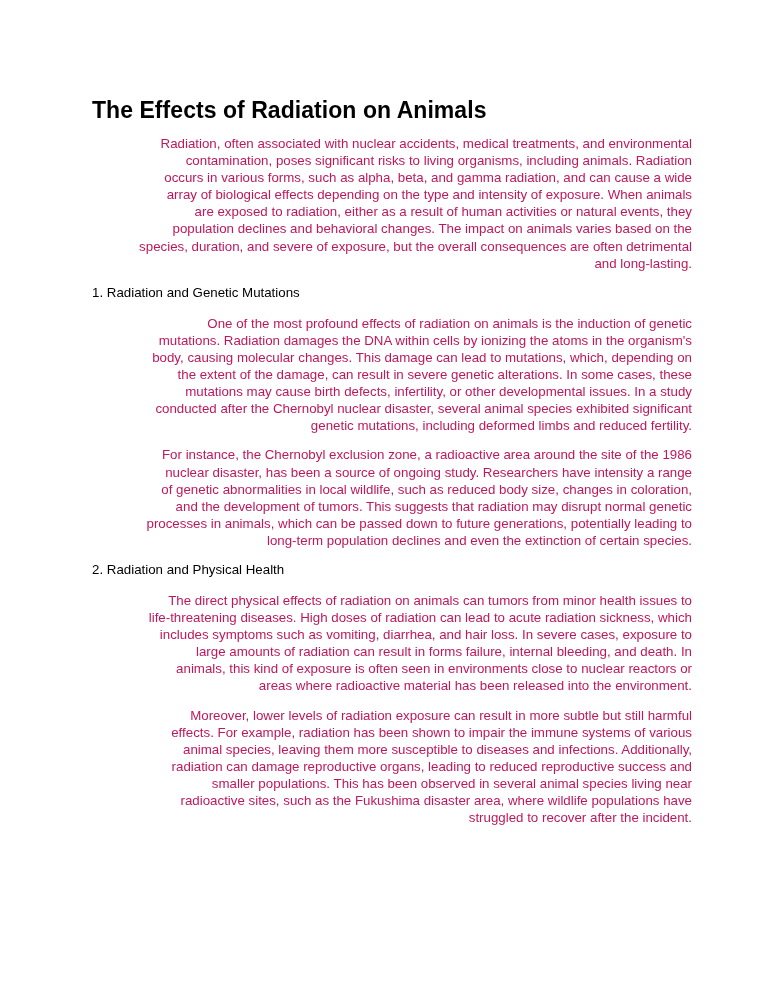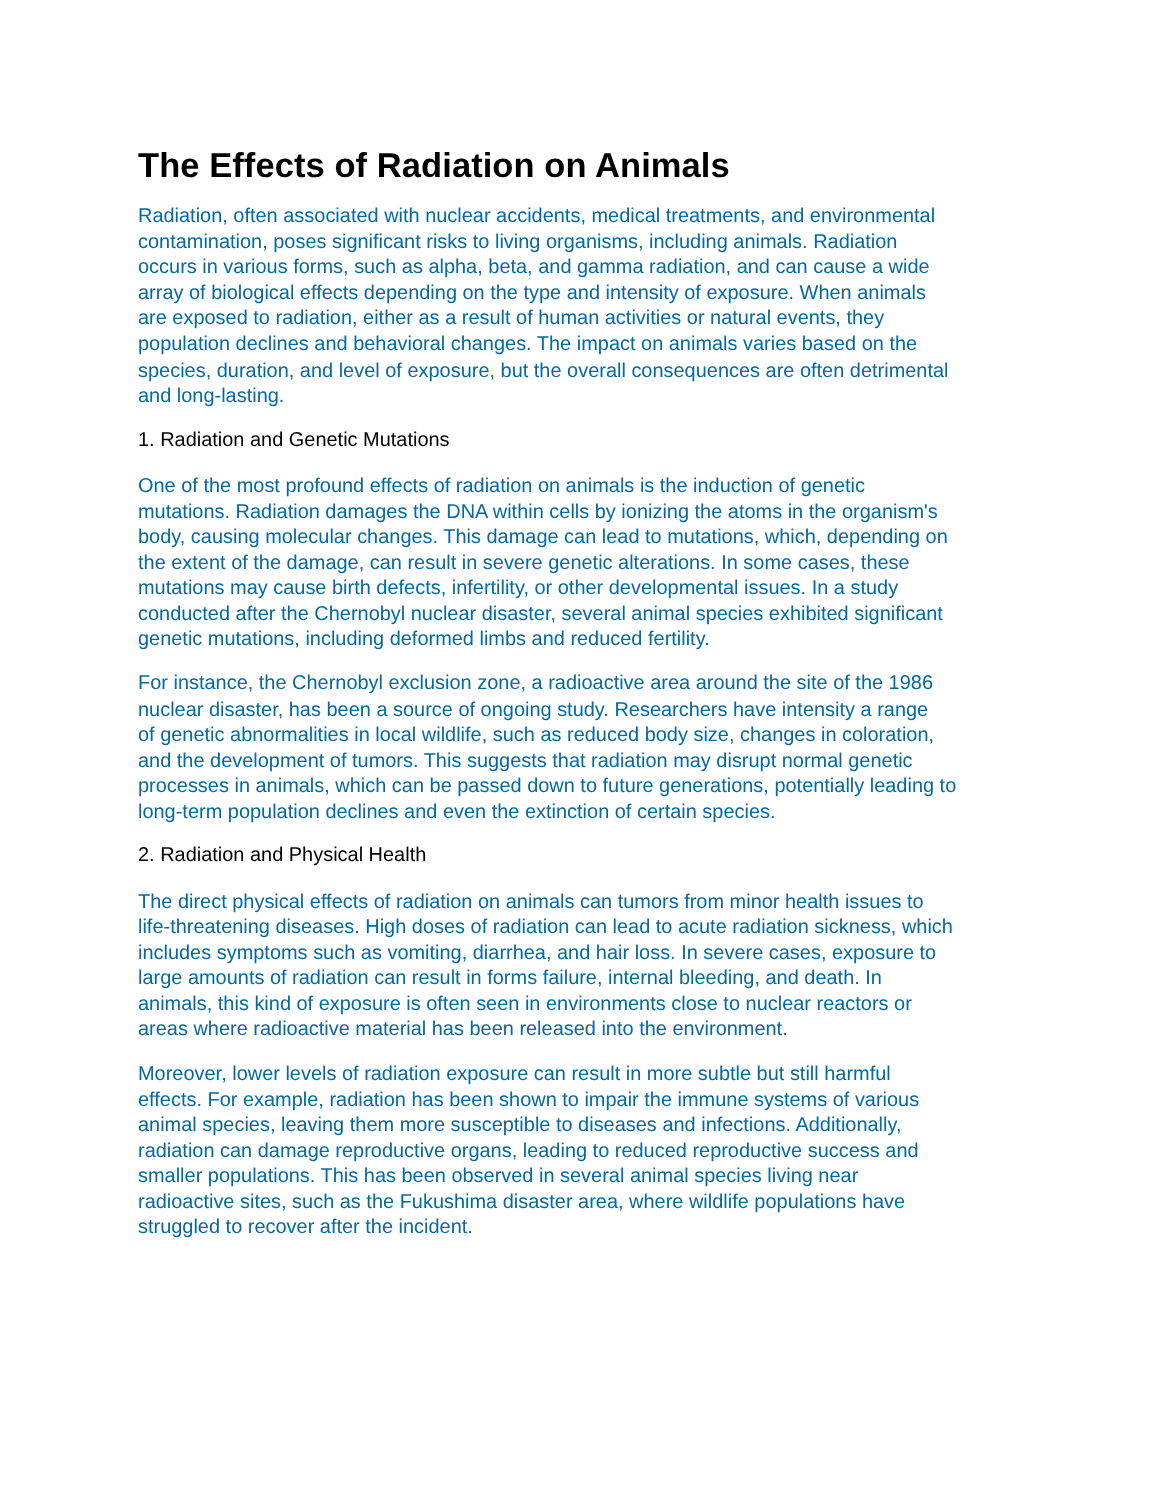--- a/index.html
+++ b/index.html
@@ -2,38 +2,38 @@
 <html><head>
 <meta charset="utf-8">
 <style>
   html, body { margin: 0; padding: 0; background: #ffffff; }
   body { width: 768px; height: 994px; position: relative; overflow: hidden; }
   .page {
     position: absolute; left: 92px; top: 99px; width: 600px;
     font-family: "Liberation Sans", sans-serif; color: #1a1a1a;
   }
   .title { font-size: 23px; font-weight: bold; color: #000; margin: 0 0 14px 0; line-height: 22px; letter-spacing: 0.05px; }
-  .para { font-size: 13.3px; line-height: 17.1px; margin: 0 0 12px 0; color: #0369a1; }
+  .para { font-size: 13.3px; line-height: 17.1px; margin: 0 0 12px 0; color: #be185d; text-align: right; }
   .para .ln { display: block; white-space: nowrap; }
   .h2 { font-size: 13.3px; font-weight: normal; line-height: 17px; margin: 0 0 14px 0; color: #000; }
 </style>
 </head>
 <body>
 
 <div class="page">
   <h1 class="title">The Effects of Radiation on Animals</h1>
 
   <p class="para">
     <span class="ln">Radiation, often associated with nuclear accidents, medical treatments, and environmental</span>
     <span class="ln">contamination, poses significant risks to living organisms, including animals. Radiation</span>
     <span class="ln">occurs in various forms, such as alpha, beta, and gamma radiation, and can cause a wide</span>
     <span class="ln">array of biological effects depending on the type and intensity of exposure. When animals</span>
     <span class="ln">are exposed to radiation, either as a result of human activities or natural events, they</span>
     <span class="ln">population declines and behavioral changes. The impact on animals varies based on the</span>
-    <span class="ln">species, duration, and level of exposure, but the overall consequences are often detrimental</span>
+    <span class="ln">species, duration, and severe of exposure, but the overall consequences are often detrimental</span>
     <span class="ln">and long-lasting.</span>
   </p>
 
   <h2 class="h2">1. Radiation and Genetic Mutations</h2>
 
   <p class="para">
     <span class="ln">One of the most profound effects of radiation on animals is the induction of genetic</span>
     <span class="ln">mutations. Radiation damages the DNA within cells by ionizing the atoms in the organism's</span>
     <span class="ln">body, causing molecular changes. This damage can lead to mutations, which, depending on</span>
     <span class="ln">the extent of the damage, can result in severe genetic alterations. In some cases, these</span>

